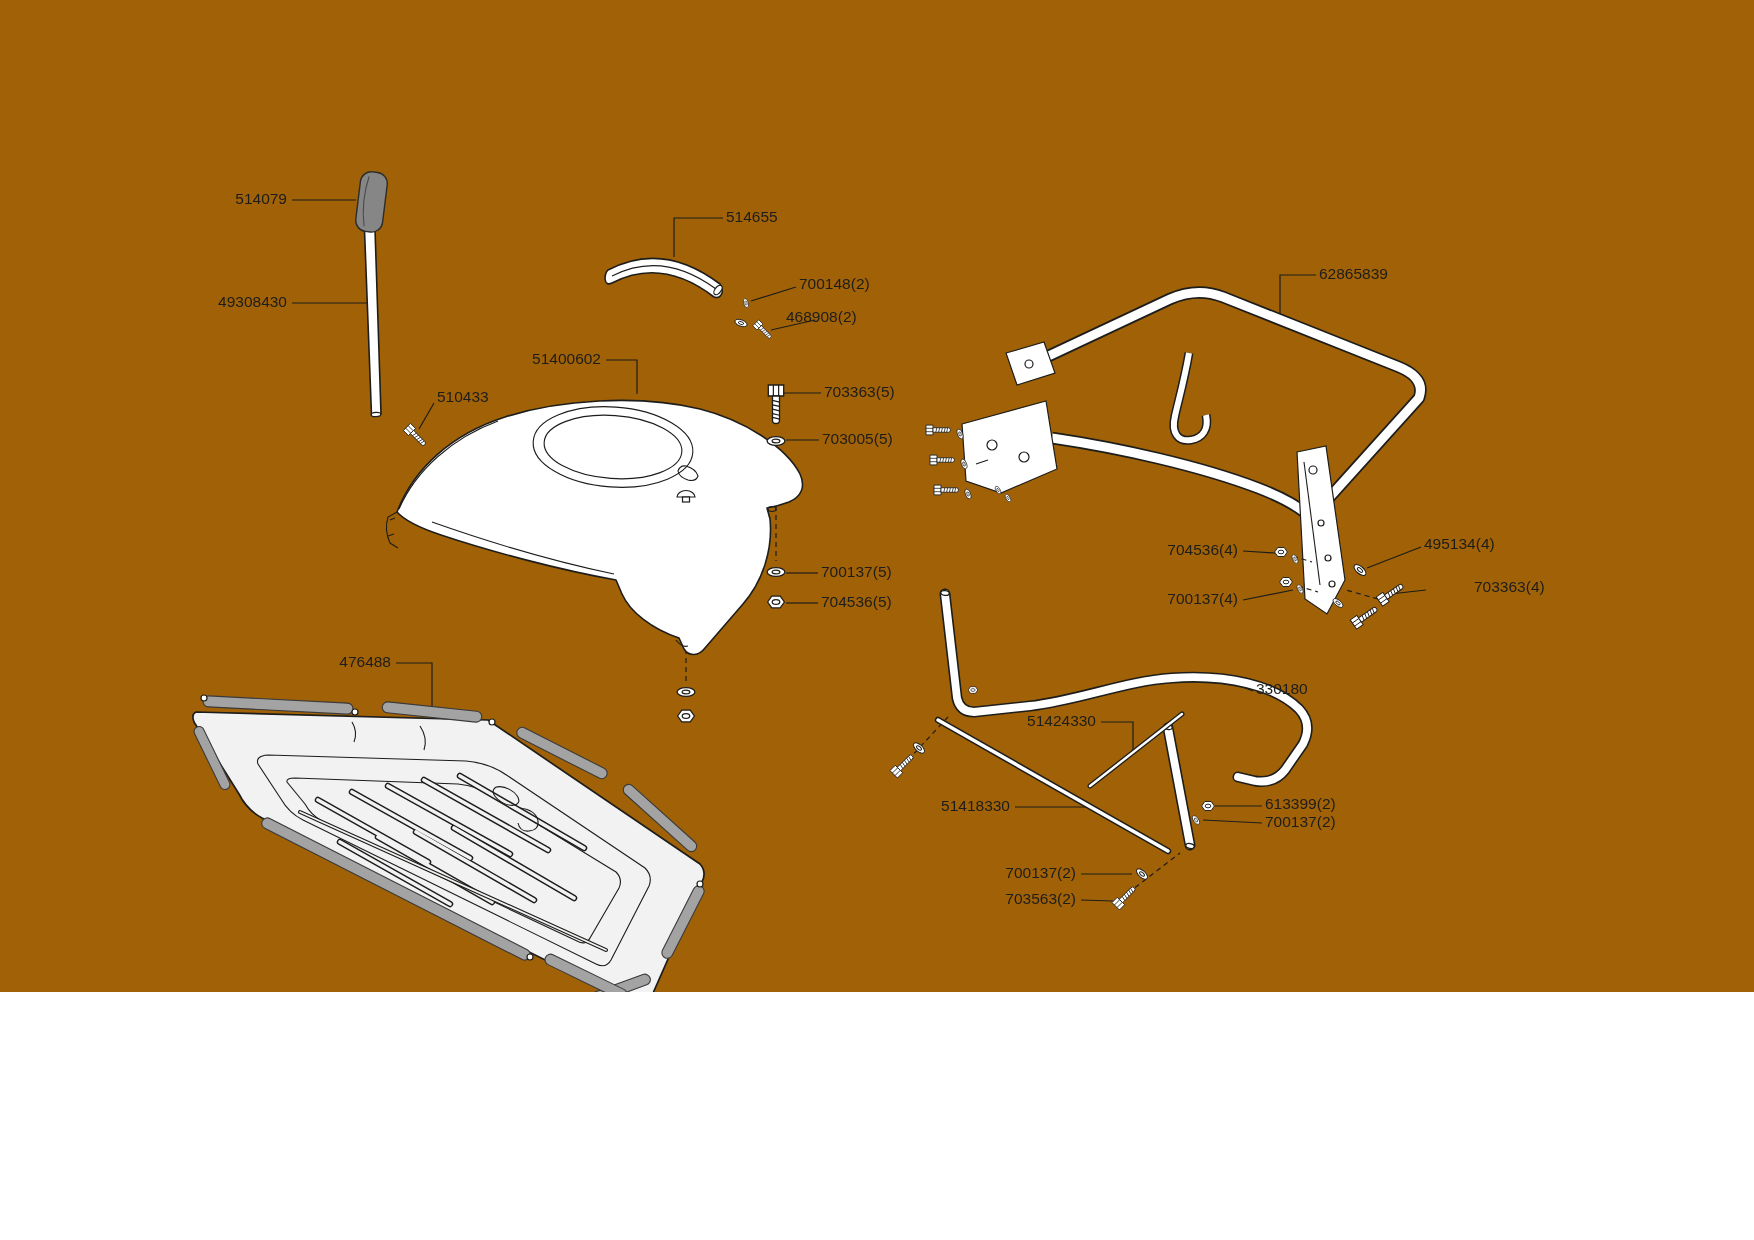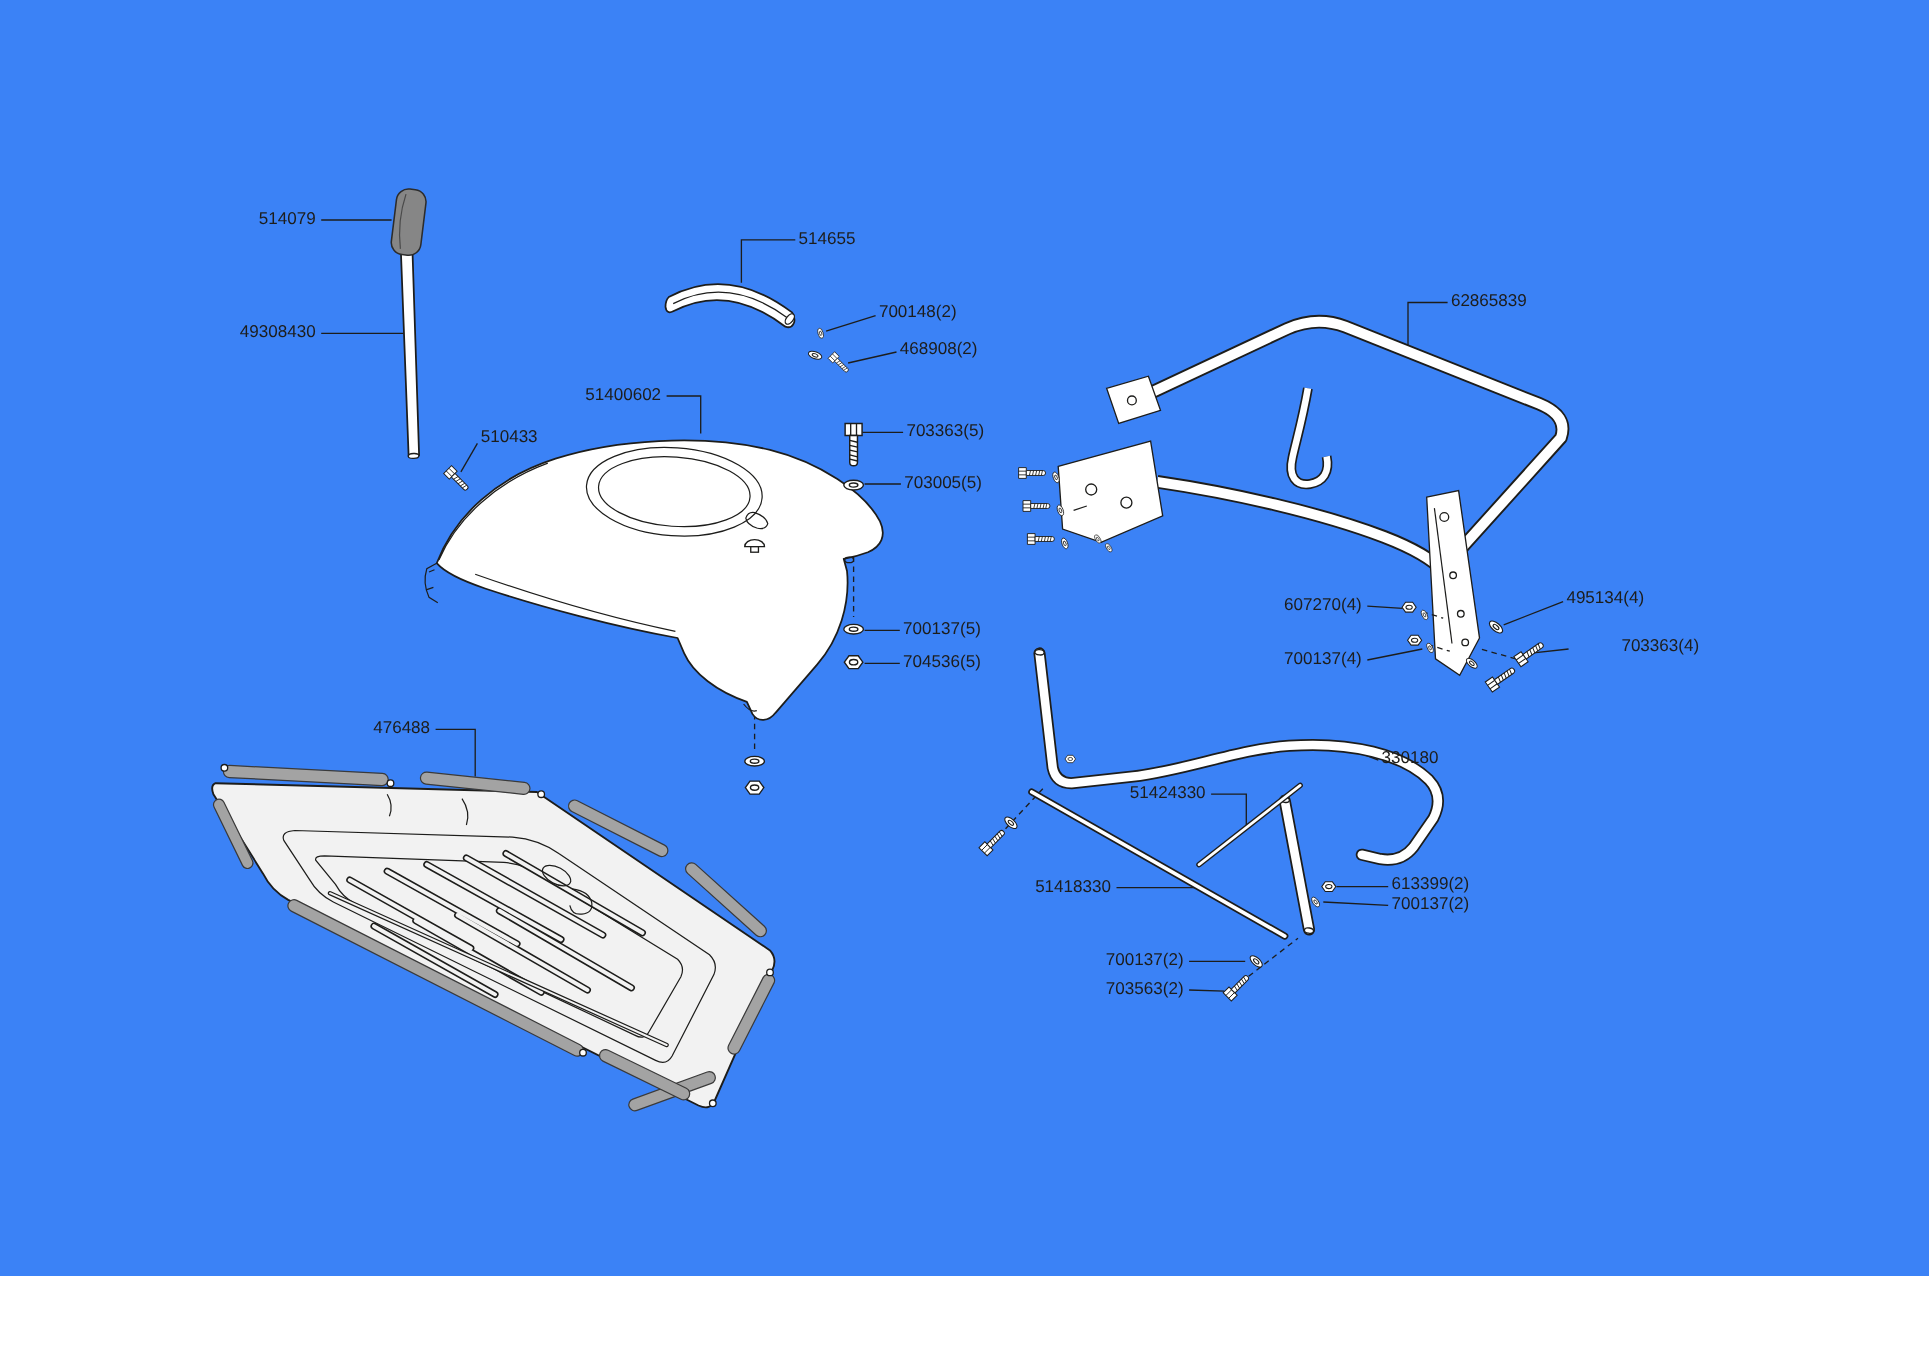--- a/index.html
+++ b/index.html
@@ -1,17 +1,17 @@
 <!DOCTYPE html>
 <html style="--line: #1d1d1b; --grip: #868686; --strip: #a3a3a3; --panel: #f2f2f2;"><head>
 <meta charset="utf-8">
 <style>
   html,body { margin:0; padding:0; background:#ffffff; }
   .stage {
-    position:relative; width:1754px; height:1160px; background:#3b82f6;
+    position:relative; width:1754px; height:992px; background:#a16207;
     overflow:hidden; font-family:"Liberation Sans", sans-serif;text-align:right;
   }
   .stage svg { position:absolute; left:0; top:0; }
   .lbl {
     position:absolute; font-size:15.5px; line-height:1;
     color:var(--line,#1d1d1b); white-space:nowrap;
     transform:translate(0,-55%);
   }
   .lbl.r { transform:translate(-100%,-55%); }
 
@@ -231,28 +231,28 @@
     <use href="#washerF" transform="translate(1142,874) rotate(42) scale(0.8)"></use>
     <use href="#bolt" transform="translate(1121,901) rotate(-135) scale(0.75)"></use>
   </g>
 </svg>
 
   <div class="lbl r" style="left:287px;top:200px">514079</div>
   <div class="lbl r" style="left:287px;top:303px">49308430</div>
   <div class="lbl" style="left:437px;top:398px">510433</div>
   <div class="lbl" style="left:726px;top:218px">514655</div>
   <div class="lbl" style="left:799px;top:285px">700148(2)</div>
-  <div class="lbl" style="left:818px;top:318px">468908(2)</div>
+  <div class="lbl" style="left:786px;top:318px">468908(2)</div>
   <div class="lbl r" style="left:601px;top:360px">51400602</div>
   <div class="lbl" style="left:824px;top:393px">703363(5)</div>
   <div class="lbl" style="left:822px;top:440px">703005(5)</div>
   <div class="lbl" style="left:821px;top:573px">700137(5)</div>
   <div class="lbl" style="left:821px;top:603px">704536(5)</div>
   <div class="lbl" style="left:1319px;top:275px">62865839</div>
-  <div class="lbl r" style="left:1238px;top:551px">607270(4)</div>
+  <div class="lbl r" style="left:1238px;top:551px">704536(4)</div>
   <div class="lbl r" style="left:1238px;top:600px">700137(4)</div>
   <div class="lbl" style="left:1424px;top:545px">495134(4)</div>
   <div class="lbl" style="left:1474px;top:588px">703363(4)</div>
   <div class="lbl" style="left:1256px;top:690px">330180</div>
   <div class="lbl r" style="left:1096px;top:722px">51424330</div>
   <div class="lbl r" style="left:1010px;top:807px">51418330</div>
   <div class="lbl" style="left:1265px;top:805px">613399(2)</div>
   <div class="lbl" style="left:1265px;top:823px">700137(2)</div>
   <div class="lbl r" style="left:1076px;top:874px">700137(2)</div>
   <div class="lbl r" style="left:1076px;top:900px">703563(2)</div>

